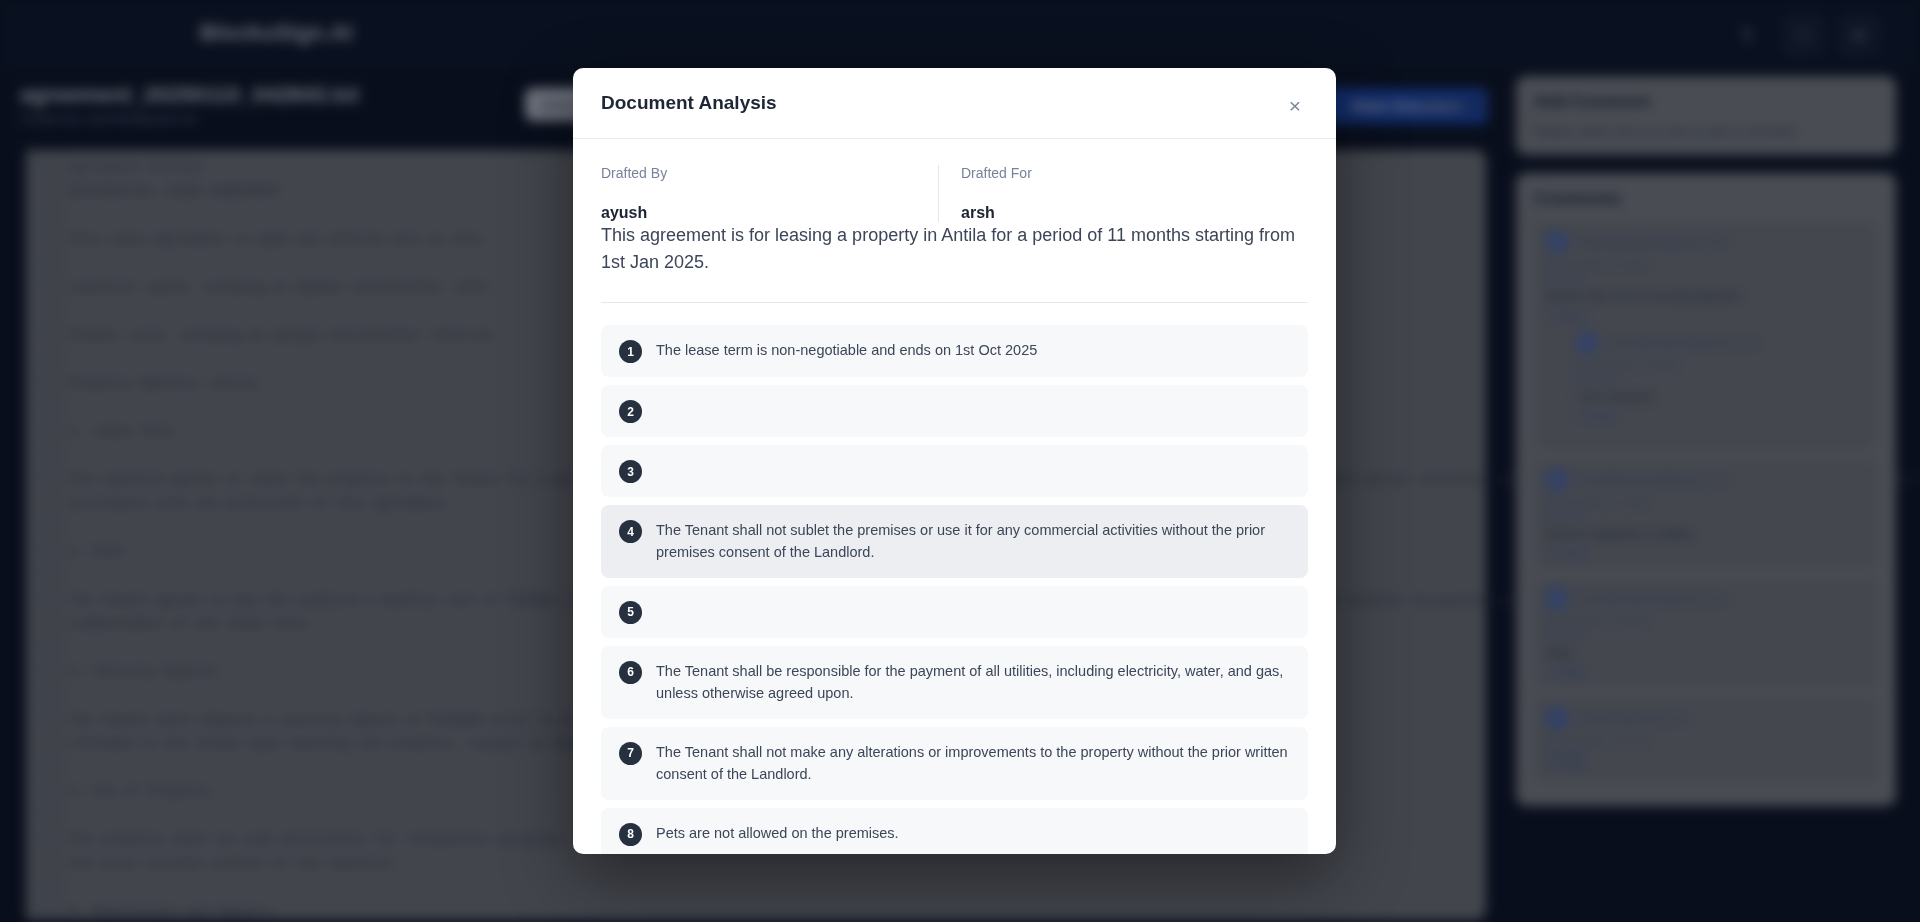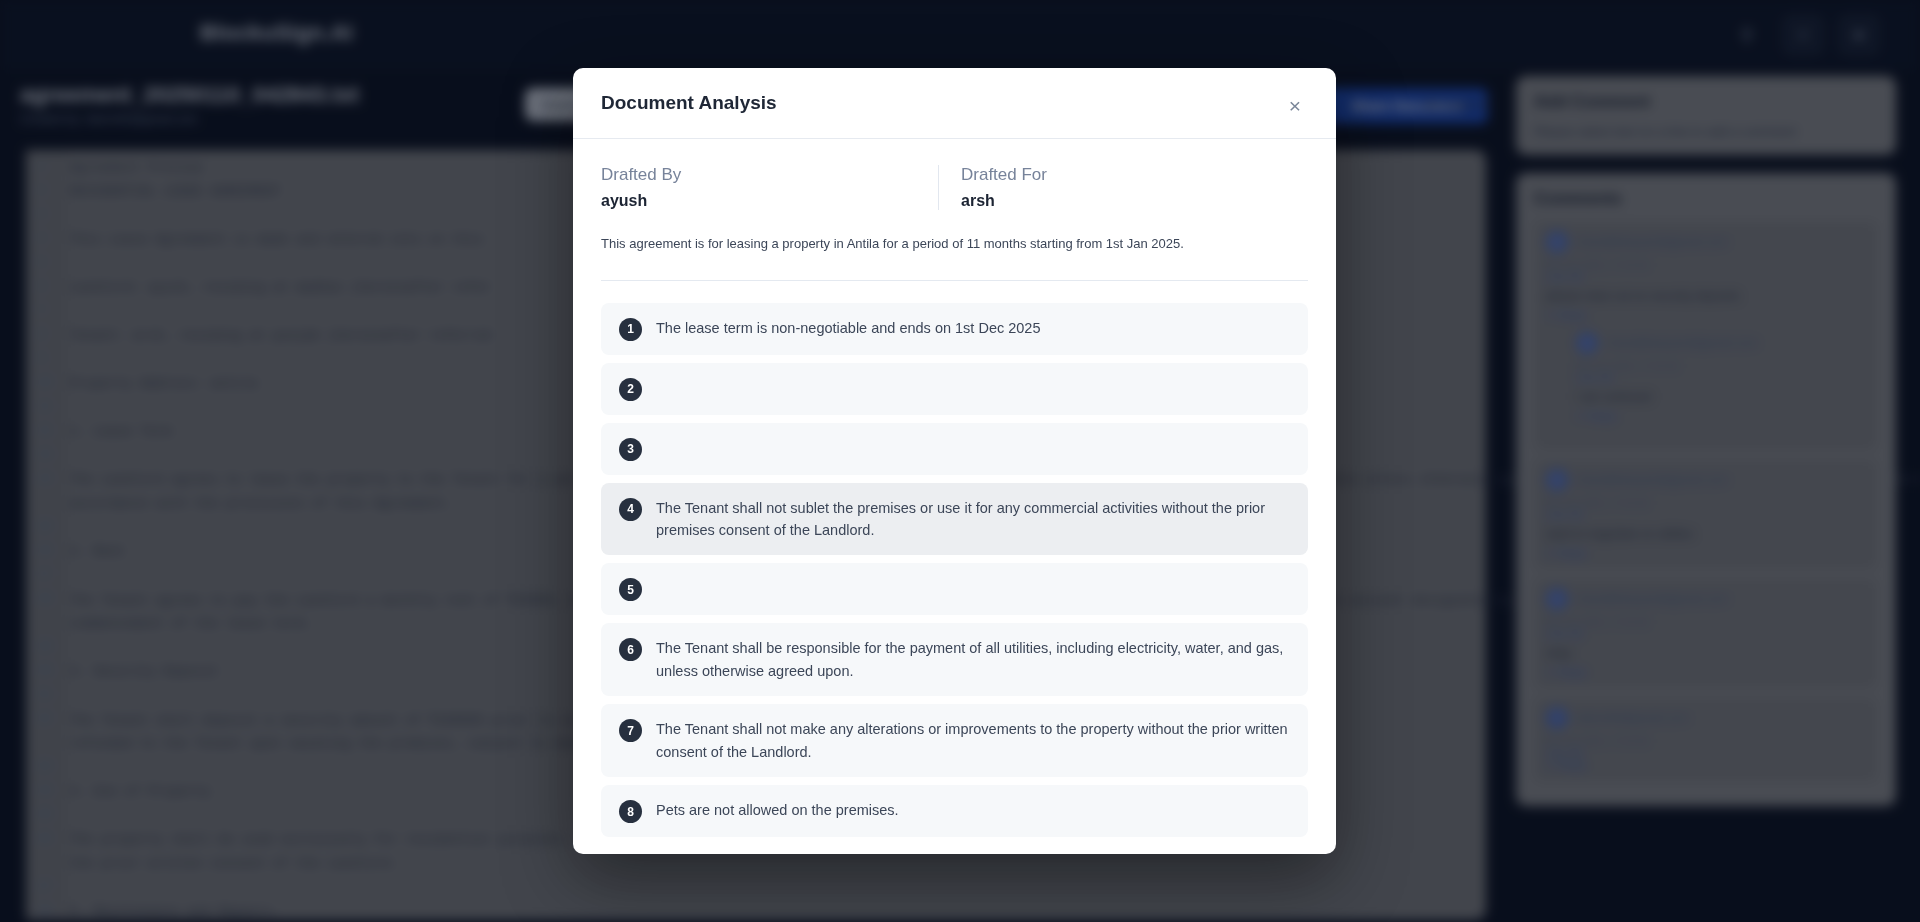--- a/index.html
+++ b/index.html
@@ -136,25 +136,25 @@
   }
   .modal-body::-webkit-scrollbar { width: 13px; background: #f1f1f1; }
   .modal-body::-webkit-scrollbar-thumb { background: #c1c1c1; border-radius: 0; }
   .modal-body::-webkit-scrollbar-button:single-button {
     display: block; height: 13px; background: #f1f1f1;
   }
 
   .parties { display: flex; }
   .party { flex: 1; padding-right: 20px; }
   .party.second { border-left: 1px solid #e2e7ef; padding-left: 22px; flex: 0 0 370px; }
-  .party-label { font-size: 17px; color: #77839a; margin-bottom: 7px; }
+  .party-label { font-size: 14px; color: #77839a; margin-bottom: 23px; }
   .party-value { font-size: 16px; font-weight: bold; color: #1c2433; }
 
   .summary {
-    margin-top: 24px; font-size: 13px; color: #3c4658; line-height: 1.5;
+    font-size: 18px; color: #3c4658; line-height: 1.5;
   }
   .divider { height: 1px; background: #e4e9f0; margin: 26px 0 22px 0; }
 
   .section-label {
     font-size: 14.5px; color: #566072; letter-spacing: .55px; margin-bottom: 14px;
   }
 
   .clause {
     display: flex; align-items: flex-start; gap: 14px;
     background: #f6f8fa; border-radius: 8px;
@@ -342,21 +342,21 @@
     </div>
 
     <div class="summary">This agreement is for leasing a property in Antila for a period of 11 months starting from 1st Jan 2025.</div>
 
     <div class="divider"></div>
 
 
     <div id="clause-list">
         <div class="clause">
           <div class="badge">1</div>
-          <div class="clause-text">The lease term is non-negotiable and ends on 1st Dec 2025</div>
+          <div class="clause-text">The lease term is non-negotiable and ends on 1st Oct 2025</div>
         </div>
         <div class="clause">
           <div class="badge">2</div>
         </div>
         <div class="clause">
           <div class="badge">3</div>
         </div>
         <div class="clause hover">
           <div class="badge">4</div>
           <div class="clause-text">The Tenant shall not sublet the premises or use it for any commercial activities without the prior premises consent of the Landlord.</div>

